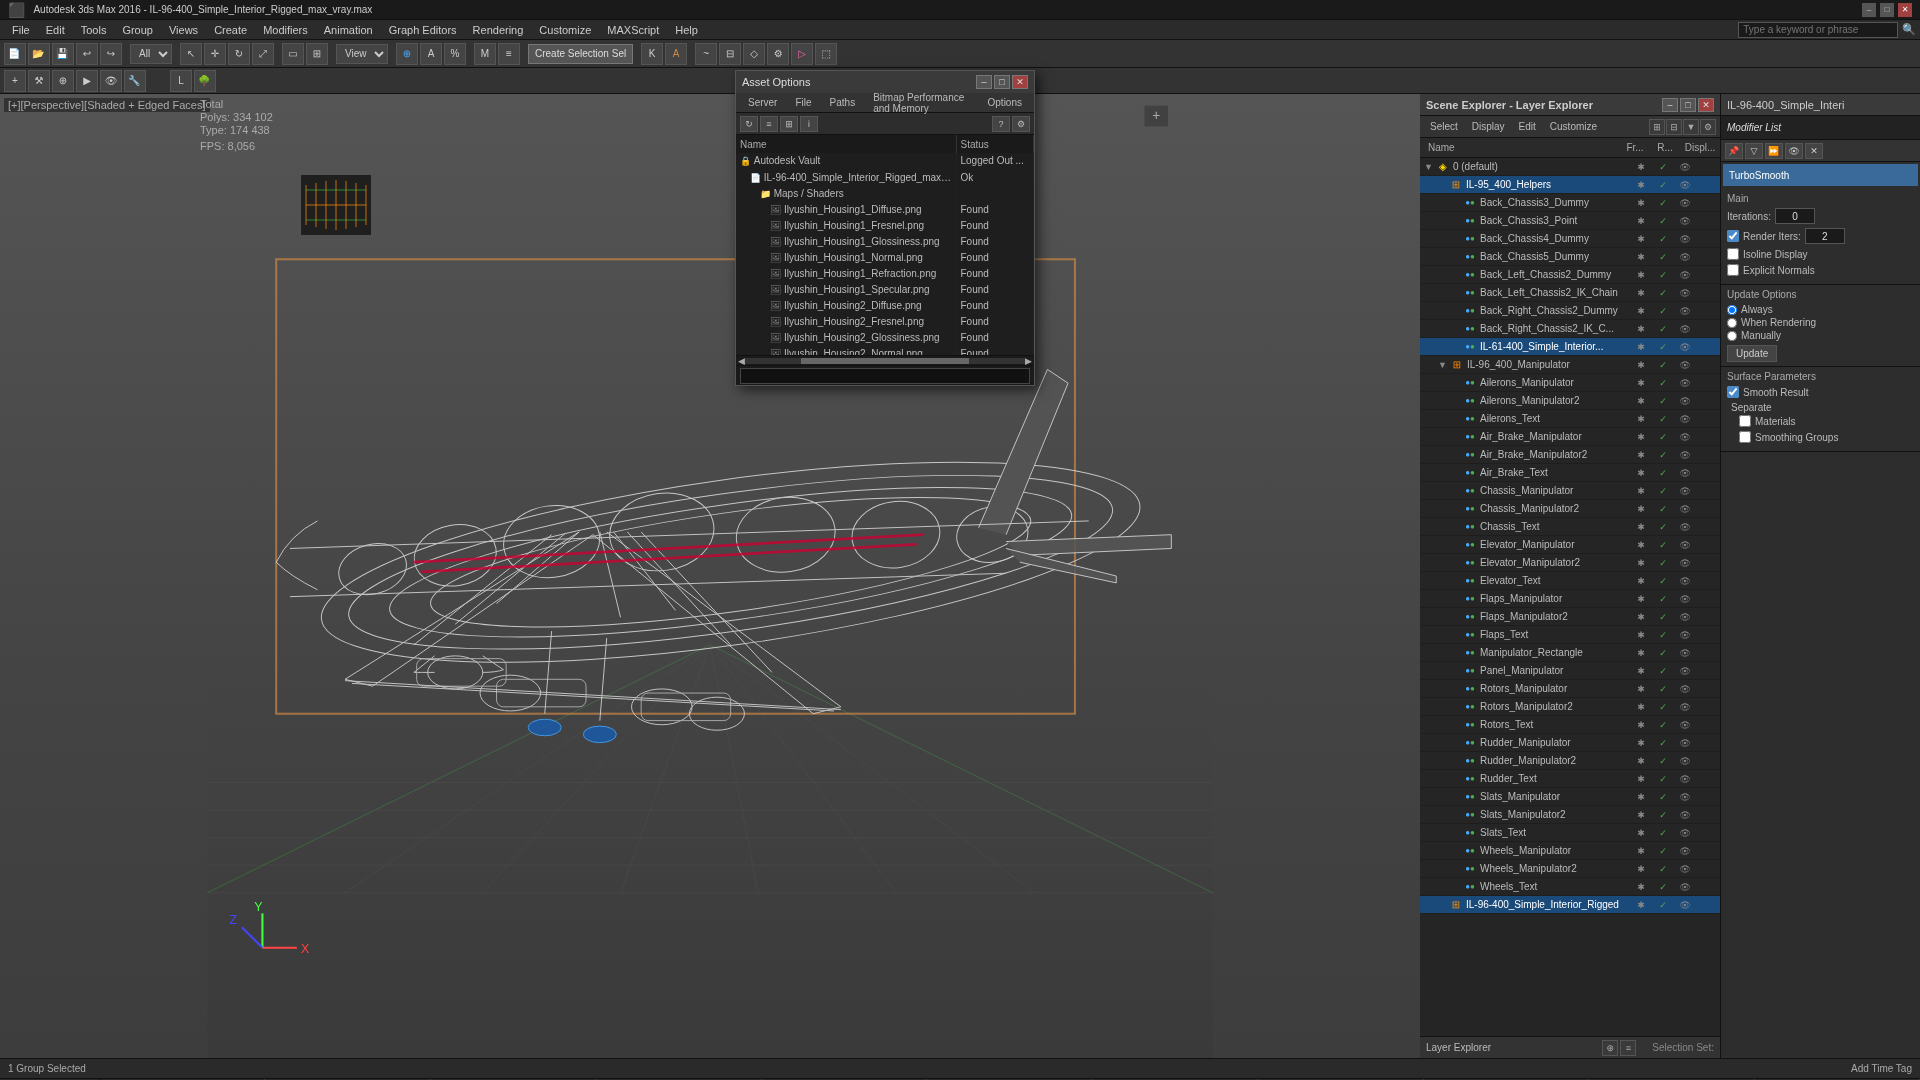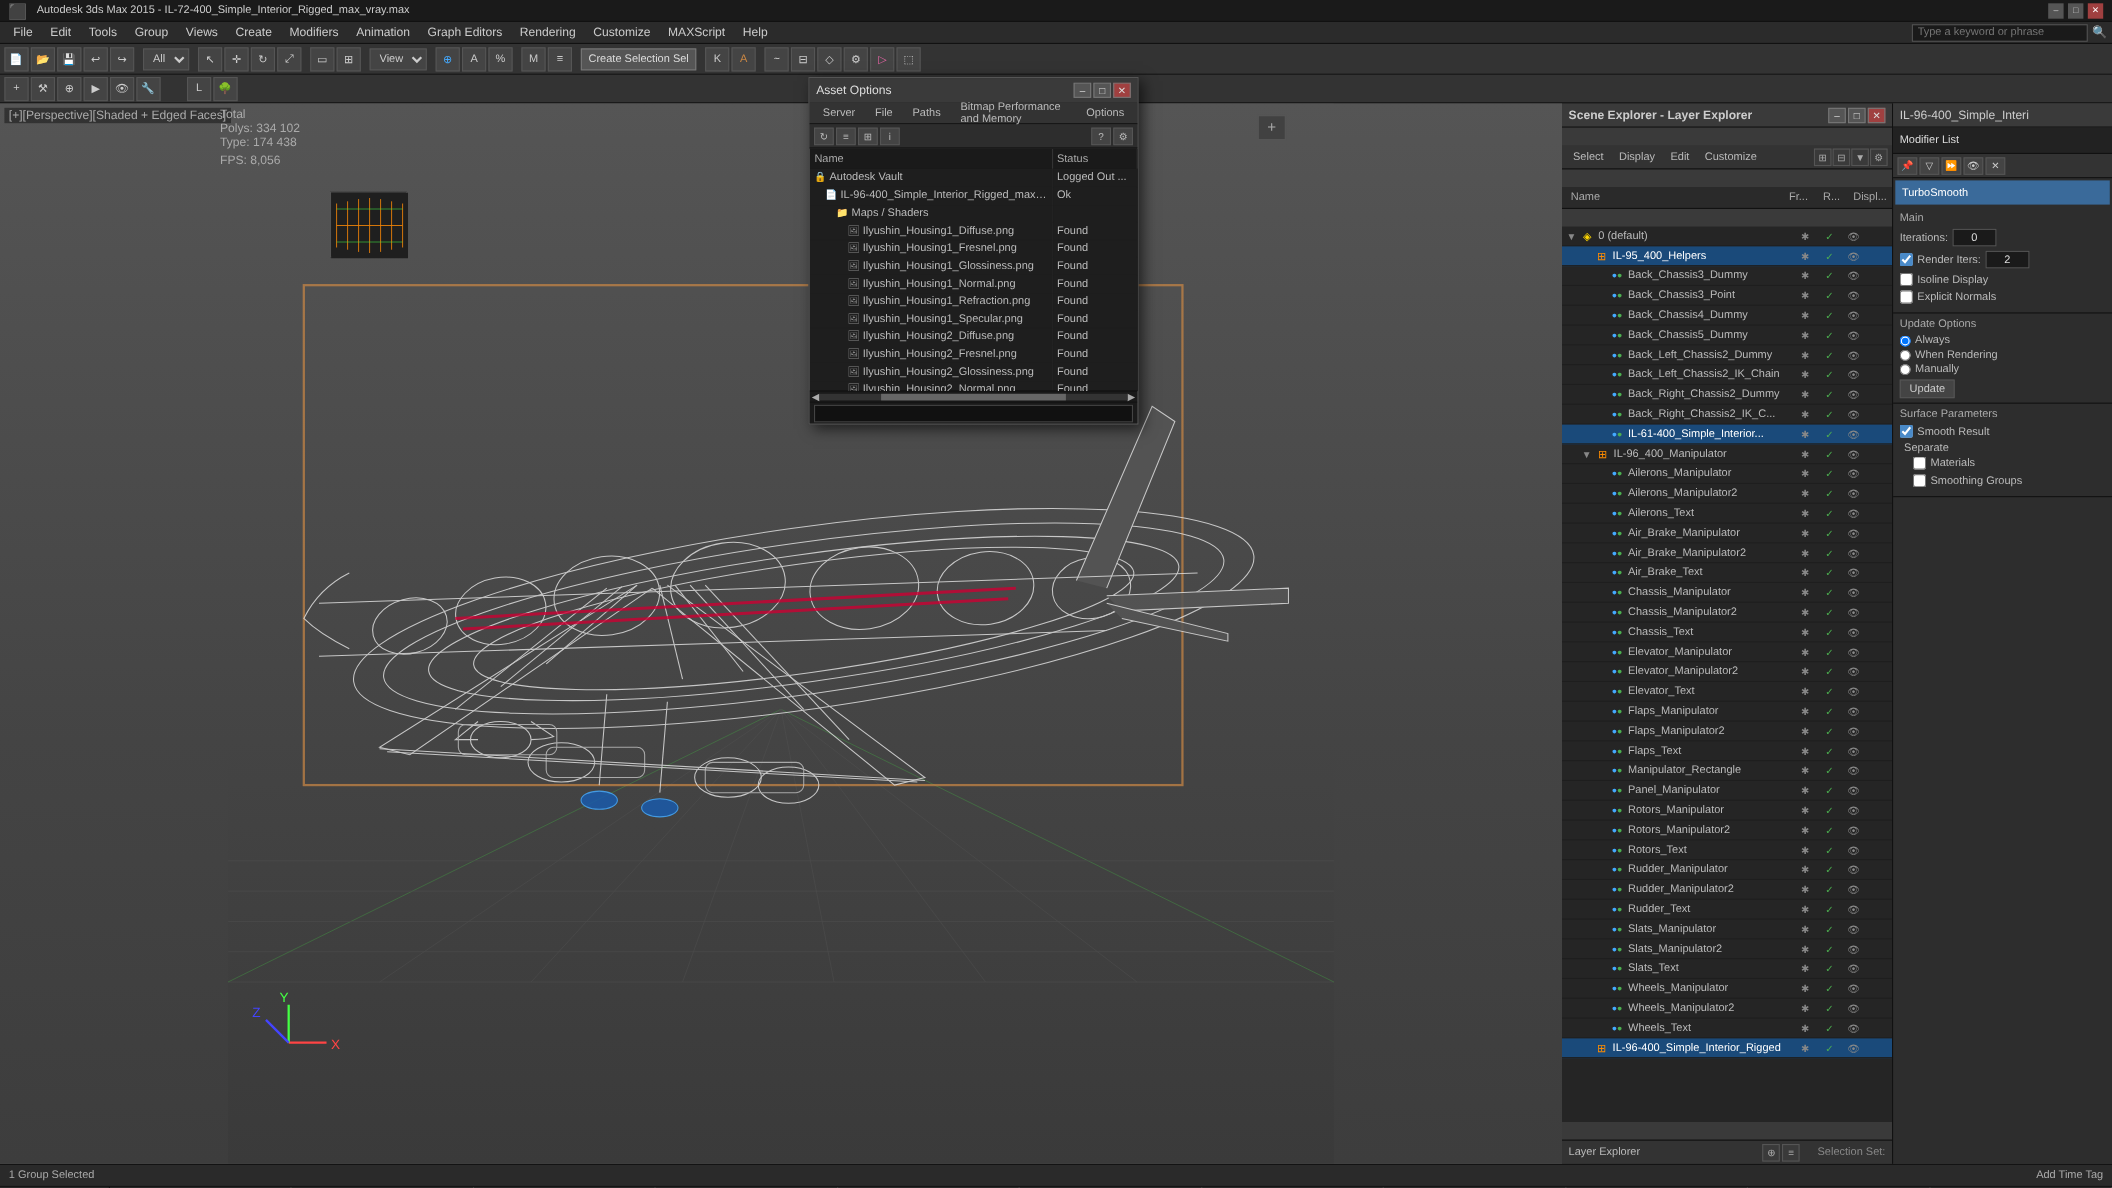--- a/index.html
+++ b/index.html
@@ -198,20 +198,21 @@
     }
     .mod-name-display {
       height: 24px;
       background: #222;
       display: flex;
       align-items: center;
       padding: 0 6px;
       font-size: 10px;
       color: #ddd;
       border-bottom: 1px solid #111;
+      font-style: italic;
     }
     .mod-list {
       padding: 2px;
     }
     .mod-entry {
       height: 22px;
       background: #3a6a9a;
       color: #fff;
       font-size: 10px;
       display: flex;
@@ -475,21 +476,21 @@
       gap: 8px;
       border-top: 1px solid #111;
     }
   </style>
 </head>
 <body>
 
 <div style="height:20px; background:#1a1a1a; display:flex; align-items:center; padding:0 8px; justify-content:space-between; border-bottom:1px solid #111;">
   <div style="display:flex; align-items:center; gap:8px;">
     <span style="color:#e67e00; font-size:14px; font-weight:bold;">⬛</span>
-    <span style="font-size:10px; color:#ccc;">Autodesk 3ds Max 2015 - IL-72-400_Simple_Interior_Rigged_max_vray.max</span>
+    <span style="font-size:10px; color:#ccc;">Autodesk 3ds Max 2016 - IL-96-400_Simple_Interior_Rigged_max_vray.max</span>
   </div>
   <div style="display:flex; gap:4px;">
     <span style="width:14px;height:14px;background:#555;display:inline-flex;align-items:center;justify-content:center;cursor:pointer;font-size:8px;color:#ccc;">–</span>
     <span style="width:14px;height:14px;background:#555;display:inline-flex;align-items:center;justify-content:center;cursor:pointer;font-size:8px;color:#ccc;">□</span>
     <span style="width:14px;height:14px;background:#a04040;display:inline-flex;align-items:center;justify-content:center;cursor:pointer;font-size:8px;color:#fff;">✕</span>
   </div>
 </div>
 
 <div id="menu-bar">
   <div class="menu-item">File</div>
@@ -700,21 +701,21 @@
         <g fill="none" stroke="#4f4" stroke-width="0.5">
           <line x1="5" y1="15" x2="65" y2="15"></line>
           <line x1="5" y1="45" x2="65" y2="45"></line>
         </g>
       </svg>
     </div>
   </div>
 
   <div id="right-all">
 
-    <div id="scene-explorer" style="width:290px; flex-shrink:0;gap:16px;">
+    <div id="scene-explorer" style="width:290px; flex-shrink:0;">
       <div class="panel-title-bar">
         <span class="title">Scene Explorer - Layer Explorer</span>
         <div style="display:flex; gap:2px;">
           <span class="dialog-btn">–</span>
           <span class="dialog-btn">□</span>
           <span class="dialog-btn dialog-close">✕</span>
         </div>
       </div>
       <div class="scene-toolbar">
         <span class="scene-menu-item">Select</span>

